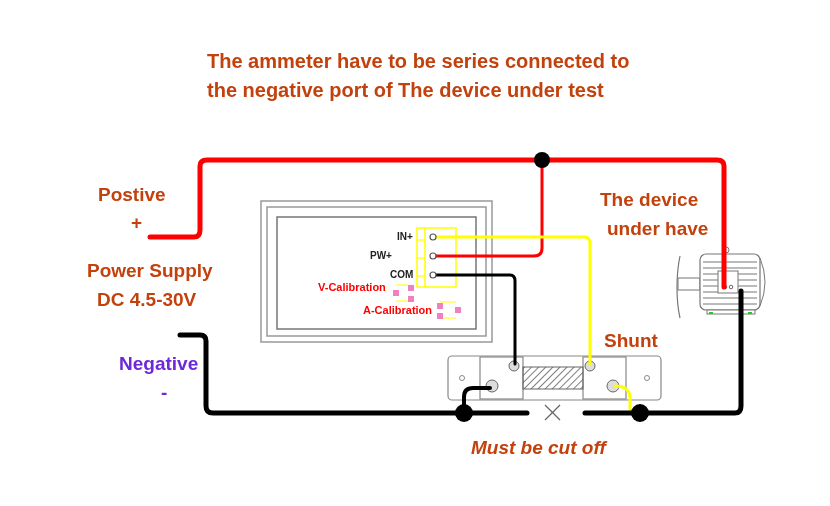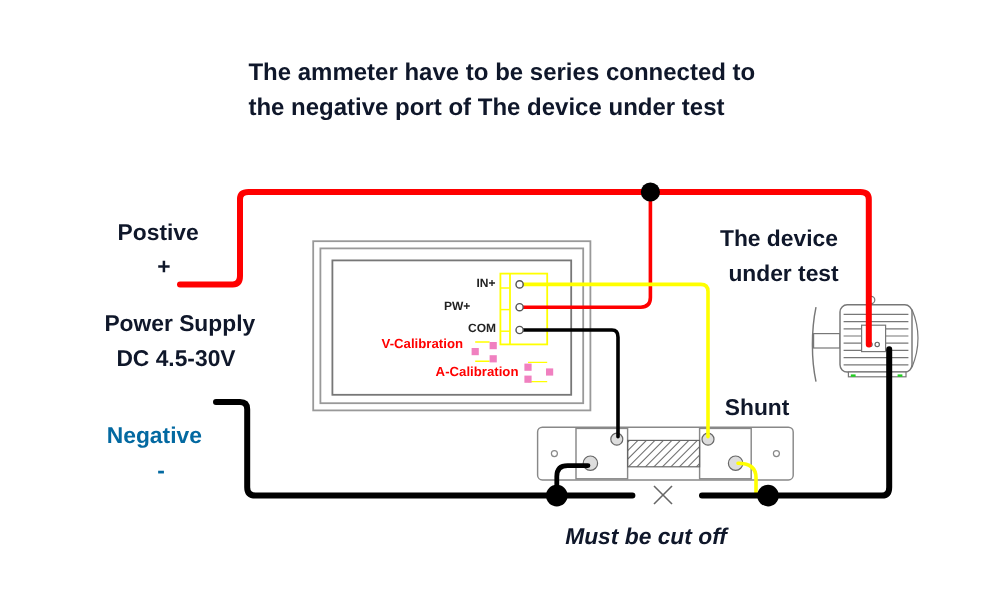--- a/index.html
+++ b/index.html
@@ -1,20 +1,20 @@
 <!DOCTYPE html>
 <html><head>
 <meta charset="utf-8">
 <style>
   html, body { margin:0; padding:0; background:#ffffff; }
   body { width:830px; height:506px; position:relative; overflow:hidden; font-family:"Liberation Sans", sans-serif; }
   svg { position:absolute; left:0; top:0; }
   .lbl { position:absolute; font-family:"Liberation Sans", sans-serif; font-weight:bold; white-space:nowrap; }
-  .red { color:#0f172a; }
-  .blk { color:#0369a1; }
+  .red { color:#c2410c; }
+  .blk { color:#6d28d9;margin-left:30px; }
   .title { font-size:20px; left:207px; line-height:29px; }
   .big { font-size:19px; }
   .term { font-size:10px; color:#222; }
   .cal { font-size:11px; color:#ff0000; }
 </style>
 </head>
 <body>
 
 <svg width="830" height="506" viewBox="0 0 830 506">
 
@@ -128,16 +128,16 @@
 <div class="lbl blk big" style="left:89px; top:353px;">Negative</div>
 <div class="lbl blk big" style="left:131px; top:382px;">-</div>
 
 <div class="lbl term" style="left:397px; top:231px;">IN+</div>
 <div class="lbl term" style="left:370px; top:250px;">PW+</div>
 <div class="lbl term" style="left:390px; top:269px;">COM</div>
 <div class="lbl cal" style="left:318px; top:281px;">V-Calibration</div>
 <div class="lbl cal" style="left:363px; top:304px;">A-Calibration</div>
 
 <div class="lbl red big" style="left:600px; top:189px;">The device</div>
-<div class="lbl red big" style="left:607px; top:218px;">under test</div>
+<div class="lbl red big" style="left:607px; top:218px;">under have</div>
 
 <div class="lbl red big" style="left:604px; top:330px;">Shunt</div>
 <div class="lbl red big" style="left:471px; top:437px;font-style:italic;">Must be cut off</div>
 
 </body></html>

